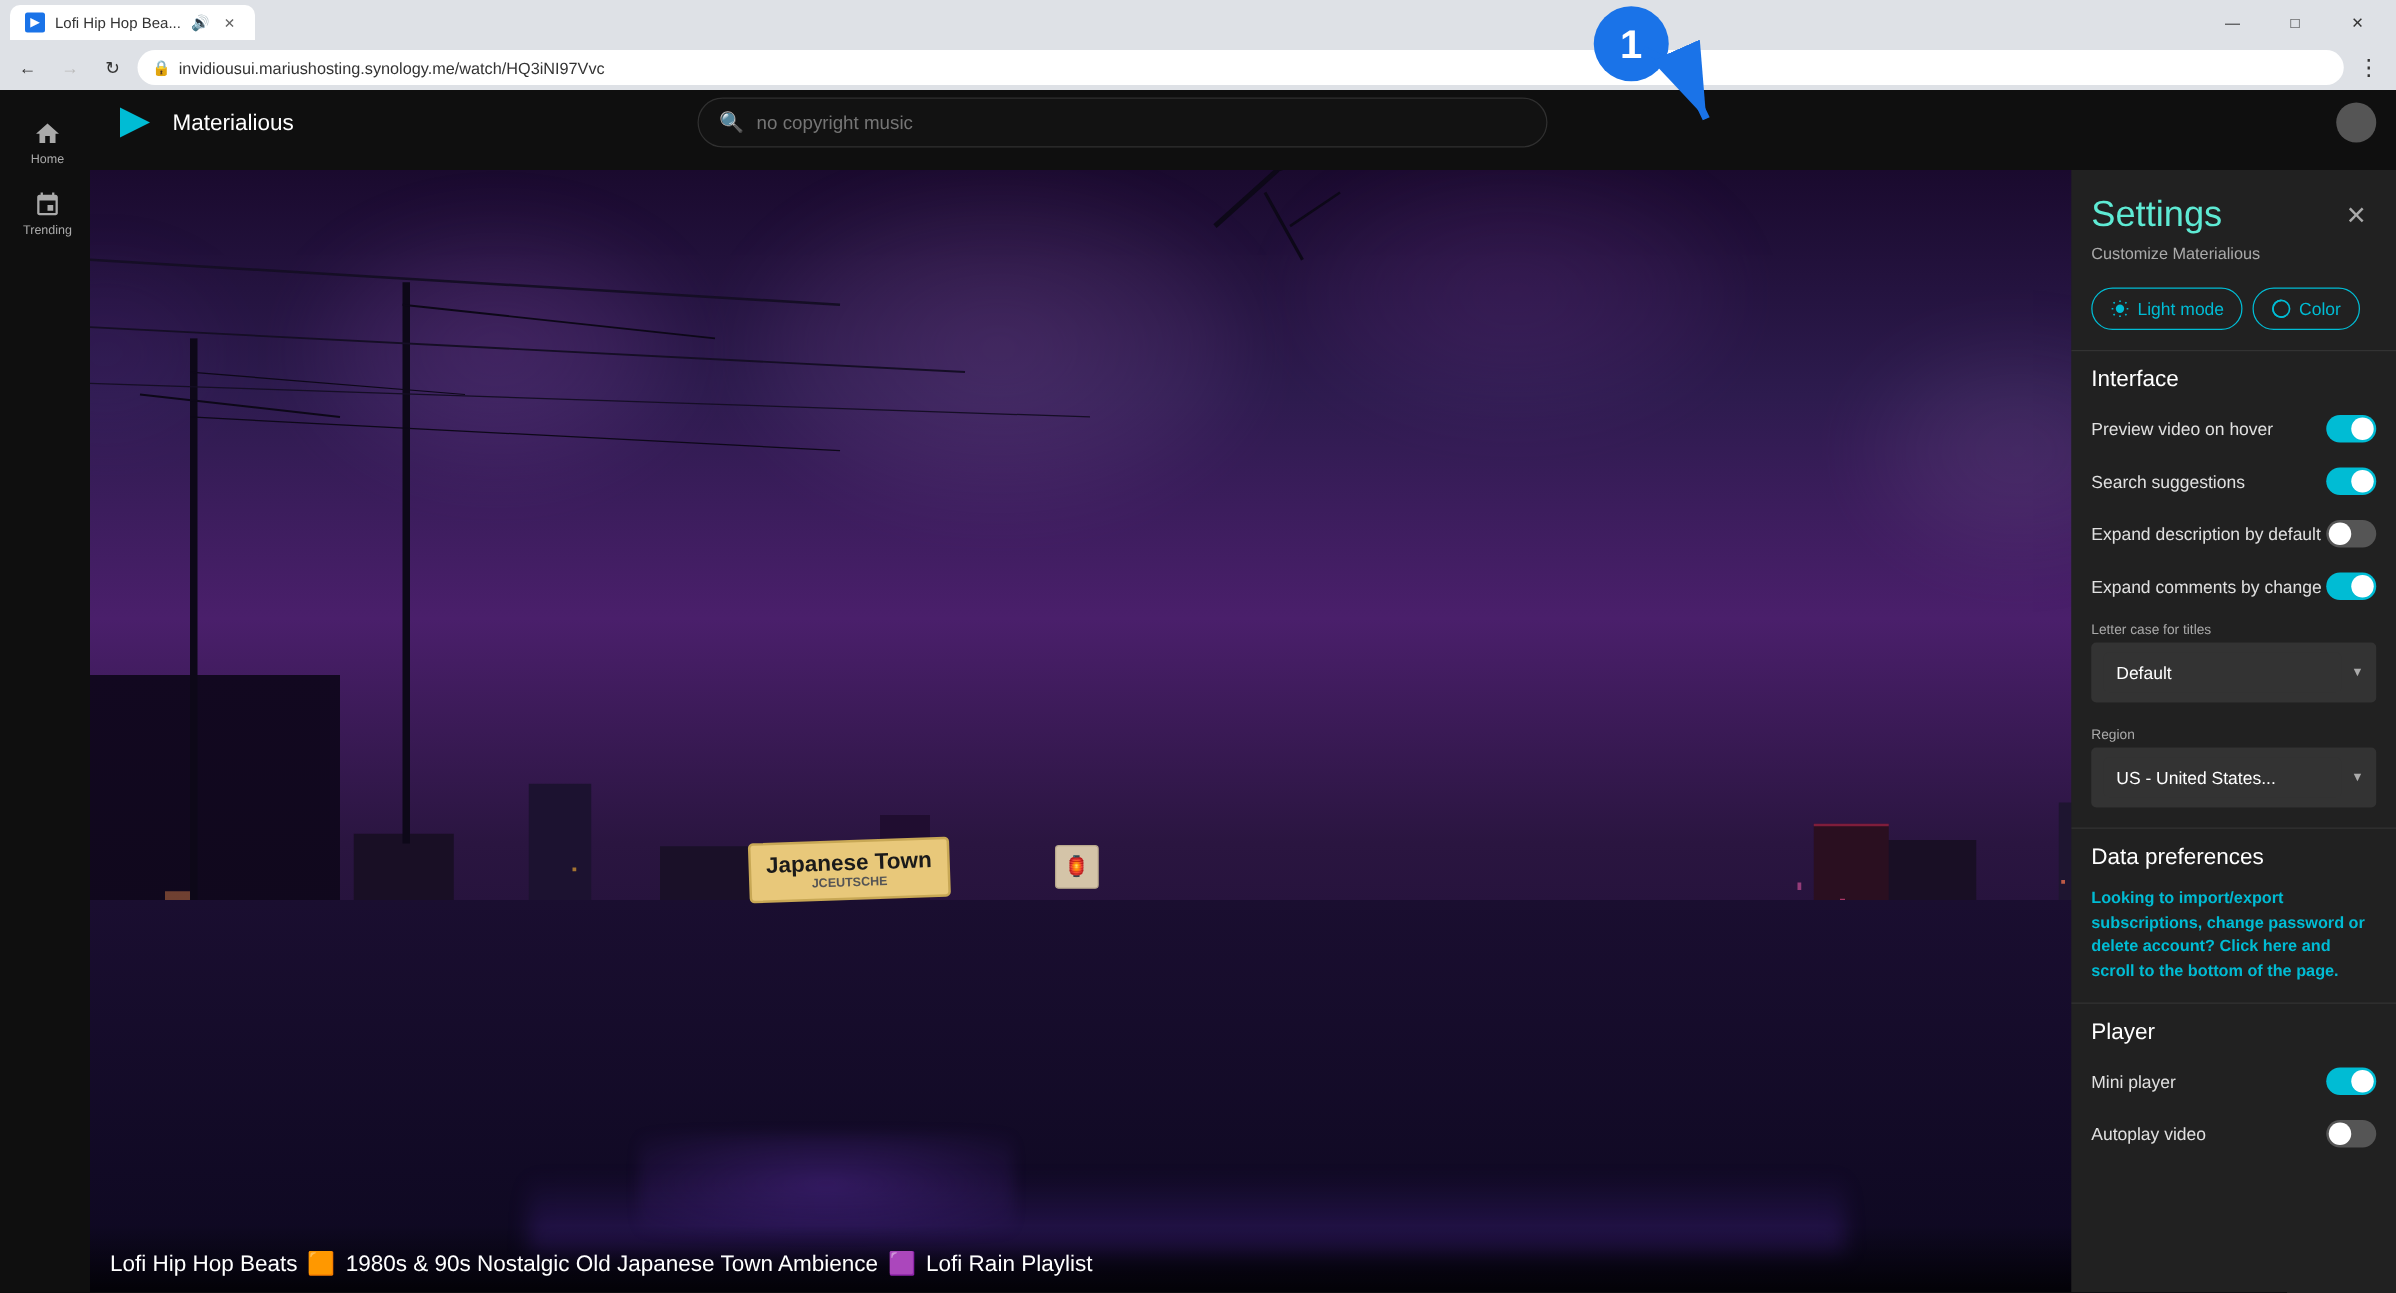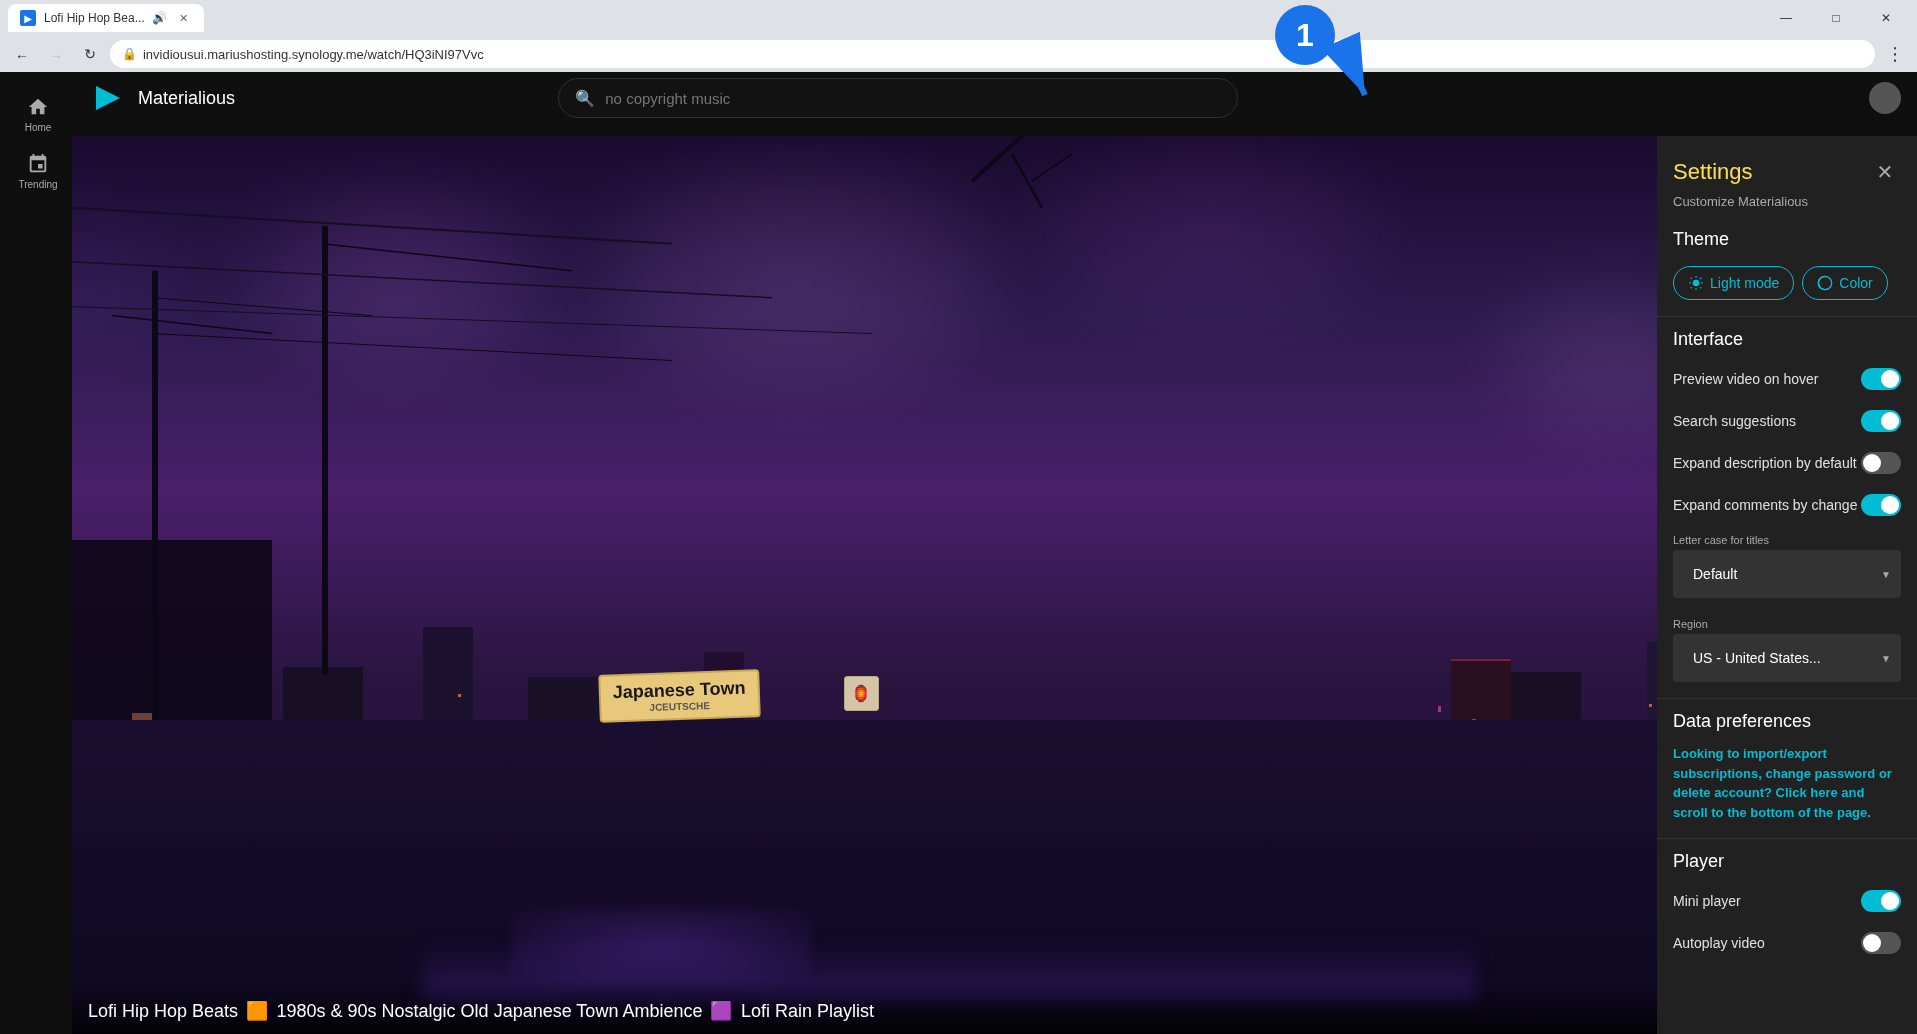--- a/index.html
+++ b/index.html
@@ -307,23 +307,23 @@
       display: flex;
       flex-direction: column;
     }
     .settings-header {
       display: flex;
       align-items: center;
       justify-content: space-between;
       padding: 20px 16px 4px;
     }
     .settings-title {
-      font-size: 22px;
+      font-size: 29px;
       font-weight: 400;
-      color: #fde047;
+      color: #5eead4;
     }
     .settings-close {
       width: 32px; height: 32px;
       display: flex; align-items: center; justify-content: center;
       cursor: pointer;
       border-radius: 50%;
       font-size: 20px;
       color: #aaa;
     }
     .settings-subtitle {
@@ -631,21 +631,20 @@
       </div>
     </div>
 
     <div class="settings-panel">
       <div class="settings-header">
         <span class="settings-title">Settings</span>
         <div class="settings-close">✕</div>
       </div>
       <div class="settings-subtitle">Customize Materialious</div>
 
-      <div class="settings-section-title">Theme</div>
       <div class="theme-buttons">
         <button class="theme-btn">
           <svg viewBox="0 0 24 24">
               <circle cx="12" cy="12" r="5" fill="#00bcd4"></circle>
               <path d="M12 2v2M12 20v2M4.22 4.22l1.42 1.42M18.36 18.36l1.42 1.42M2 12h2M20 12h2M4.22 19.78l1.42-1.42M18.36 5.64l1.42-1.42" stroke="#00bcd4" stroke-width="2" fill="none"></path>
             </svg>
           <span>Light mode</span>
         </button>
         <button class="theme-btn">
           <svg viewBox="0 0 24 24">

